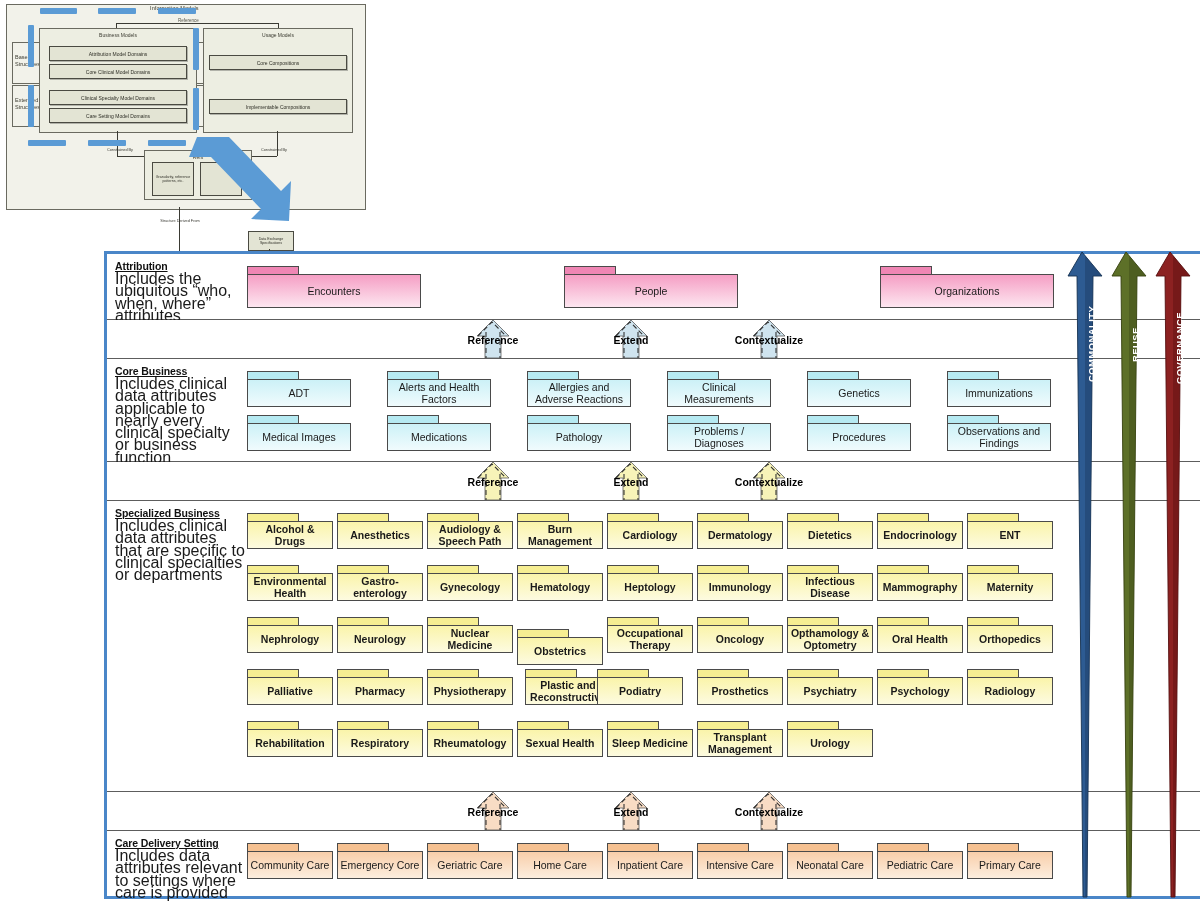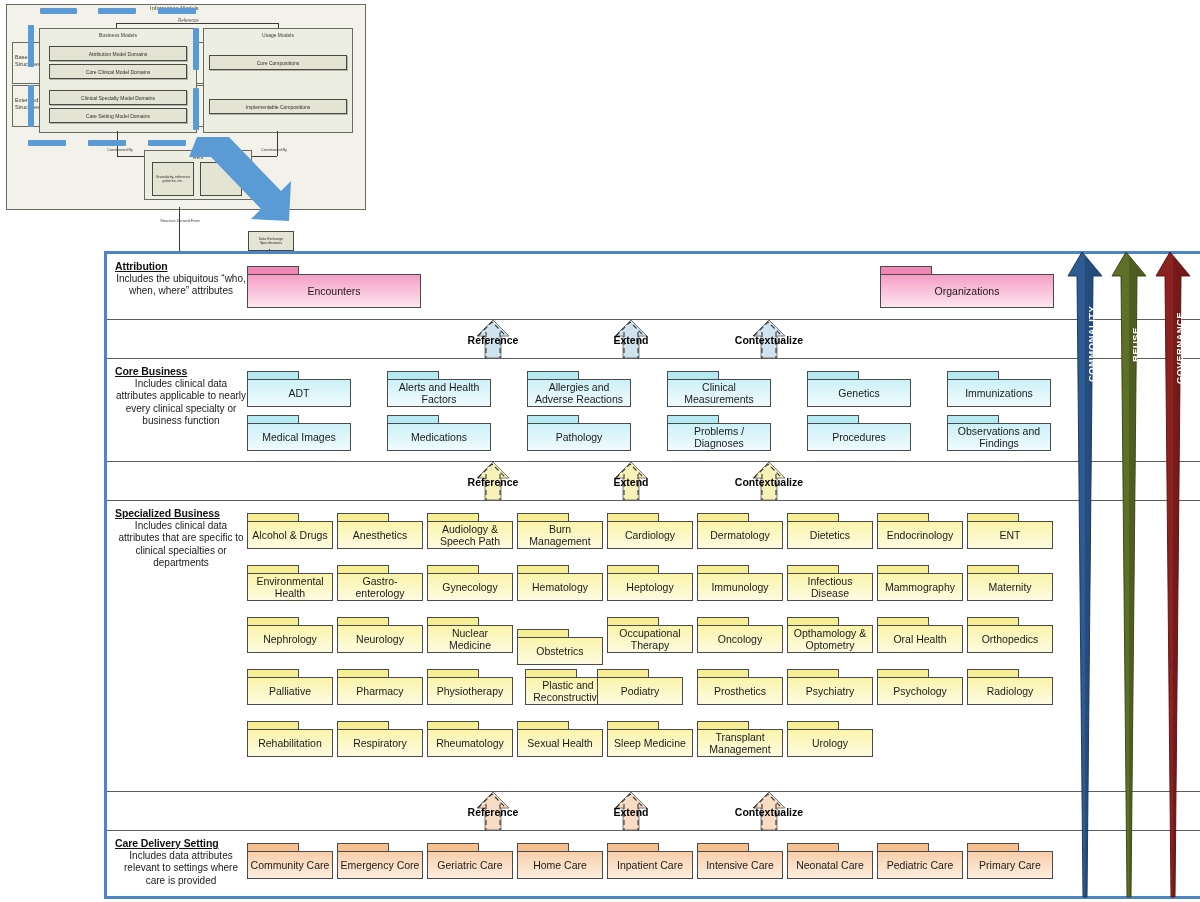--- a/index.html
+++ b/index.html
@@ -33,21 +33,21 @@
 
   
   #main{position:absolute;left:104px;top:251px;width:1156px;height:648px;
         border:3px solid #4a86c8;background:#3b82f6;box-sizing:border-box;}
   .sec{position:absolute;left:0;box-sizing:border-box;background:#fff;
        border-top:1.5px solid #5d5d5d;border-bottom:1.5px solid #5d5d5d;width:100%;}
   .sec-inner{position:relative;width:100%;height:100%;}
   .sec-head{position:absolute;left:8px;top:6px;width:132px;}
   .sec-title{font-size:10.5px;font-weight:bold;color:#111;text-decoration:underline;
              display:block;margin-bottom:1px;letter-spacing:-.1px;}
-  .sec-desc{font-size:10px;color:#1a1a1a;line-height:12.3px;display:block;text-align:center;}
+  .sec-desc{font-size:16px;color:#1a1a1a;line-height:12.3px;display:block;}
 
   
   .band{position:absolute;left:0;width:100%;height:38px;background:#fff;
         box-sizing:border-box;}
   .band .arw{position:absolute;top:0;width:46px;height:38px;}
   .band .arw-lbl{position:absolute;top:14px;width:110px;text-align:center;
         font-size:10.5px;font-weight:bold;color:#000;}
 
   
   .fold{position:absolute;box-sizing:border-box;}
@@ -56,21 +56,21 @@
   .fold .body{position:absolute;left:0;top:8px;right:0;bottom:0;
               border:1px solid #4a4a4a;box-sizing:border-box;
               display:flex;align-items:center;justify-content:center;text-align:center;
               font-size:10.5px;color:#1a1a1a;line-height:12px;padding:0 2px;}
 
   .pink  .tab{background:#ef86b4;}
   .pink  .body{background:linear-gradient(to bottom,#f59ec4 0%,#fde6f0 100%);}
   .cyan  .tab{background:#b6eaf2;}
   .cyan  .body{background:linear-gradient(to bottom,#ccf1f7 0%,#f0fbfd 100%);}
   .yellow .tab{background:#f6ee92;}
-  .yellow .body{background:linear-gradient(to bottom,#faf4aa 0%,#fdfbe0 100%);}
+  .yellow .body{background:linear-gradient(to bottom,#faf4aa 0%,#fdfbe0 100%);font-weight:bold;}
   .orange .tab{background:#f6c191;}
   .orange .body{background:linear-gradient(to bottom,#f8ceaa 0%,#fdeede 100%);}
 
   
   #pillars{position:absolute;left:1064px;top:252px;width:130px;height:650px;}
   .pil-lbl{position:absolute;font-size:9.5px;font-weight:bold;letter-spacing:.4px;
            color:#fff;transform-origin:0 0;transform:rotate(-90deg);white-space:nowrap;}
 </style>
 </head>
 <body>
@@ -148,20 +148,24 @@
   <div class="sec" style="top:0;height:66px;border-top:none;">
     <div class="sec-inner">
       <div class="sec-head">
         <span class="sec-title">Attribution</span>
         <span class="sec-desc">Includes the ubiquitous “who, when, where” attributes</span>
       </div>
       <div class="fold pink" style="left:140px;top:12px;width:174px;height:42px;">
         <div class="tab"></div>
         <div class="body">Encounters</div>
       </div>
+      <div class="fold pink" style="left:457px;top:12px;width:174px;height:42px;">
+        <div class="tab"></div>
+        <div class="body">People</div>
+      </div>
       <div class="fold pink" style="left:773px;top:12px;width:174px;height:42px;">
         <div class="tab"></div>
         <div class="body">Organizations</div>
       </div>
     </div>
   </div>
 
   <div class="band" style="top:66px;">
     <svg class="arw" style="left:363px;" viewBox="0 0 46 38">
       <polygon points="23,0 39,16 31,16 31,38 15,38 15,16 7,16" fill="#cfe4ef" stroke="#5a5a5a" stroke-width="0.8"></polygon>

